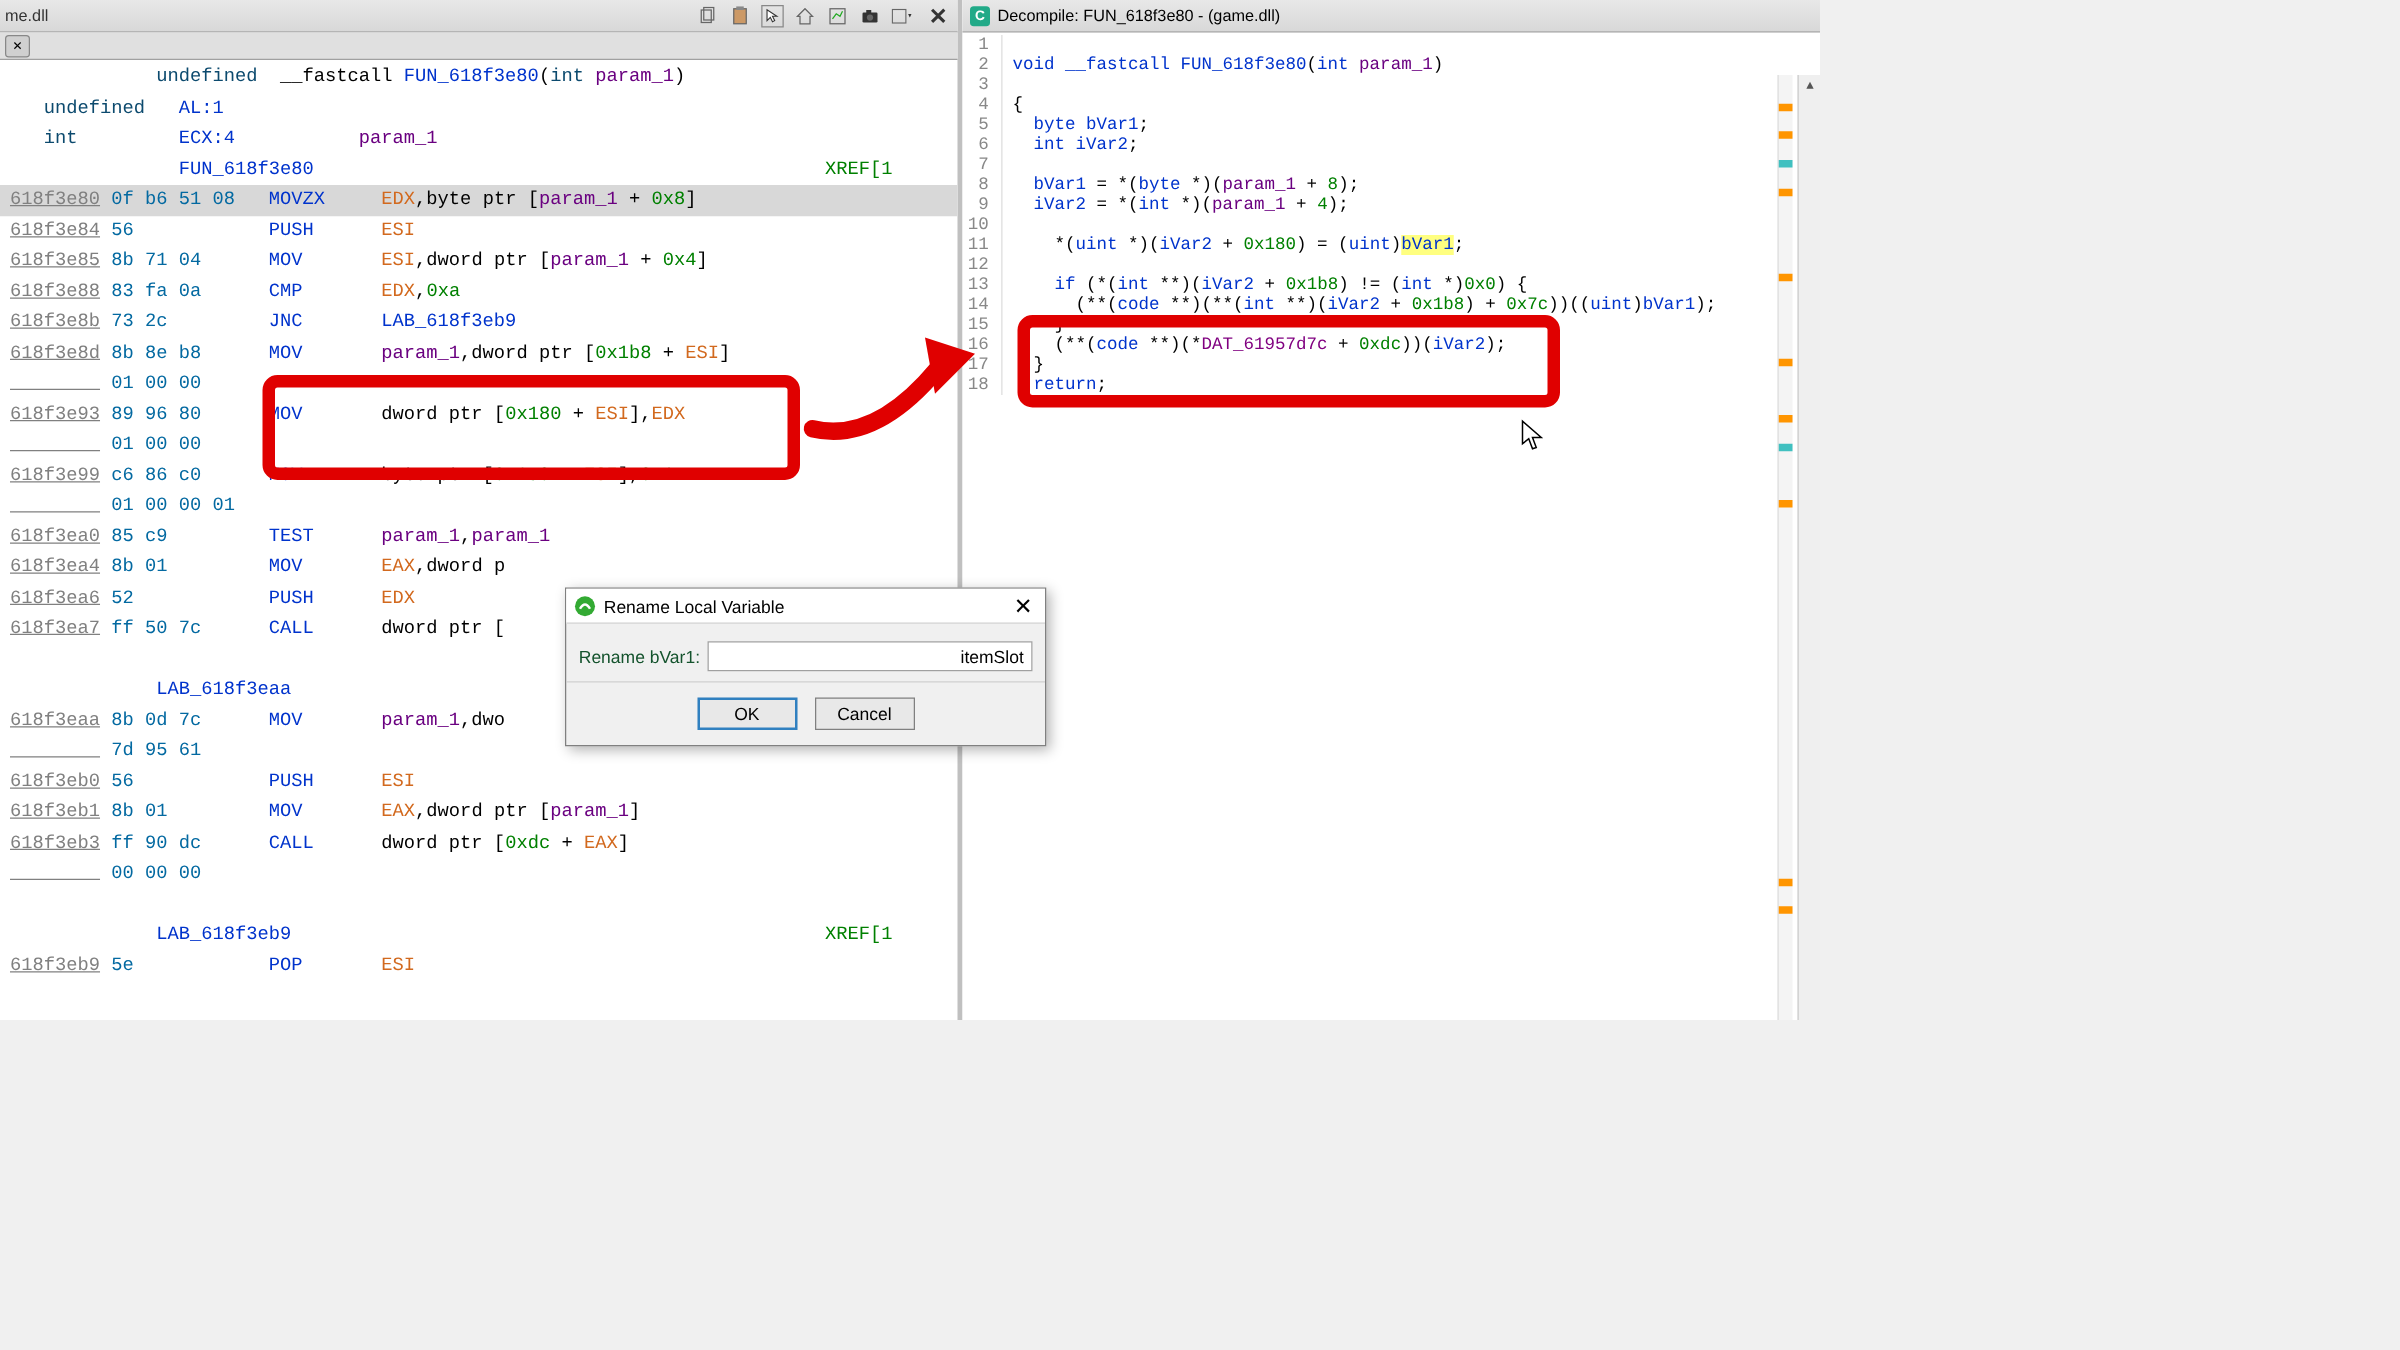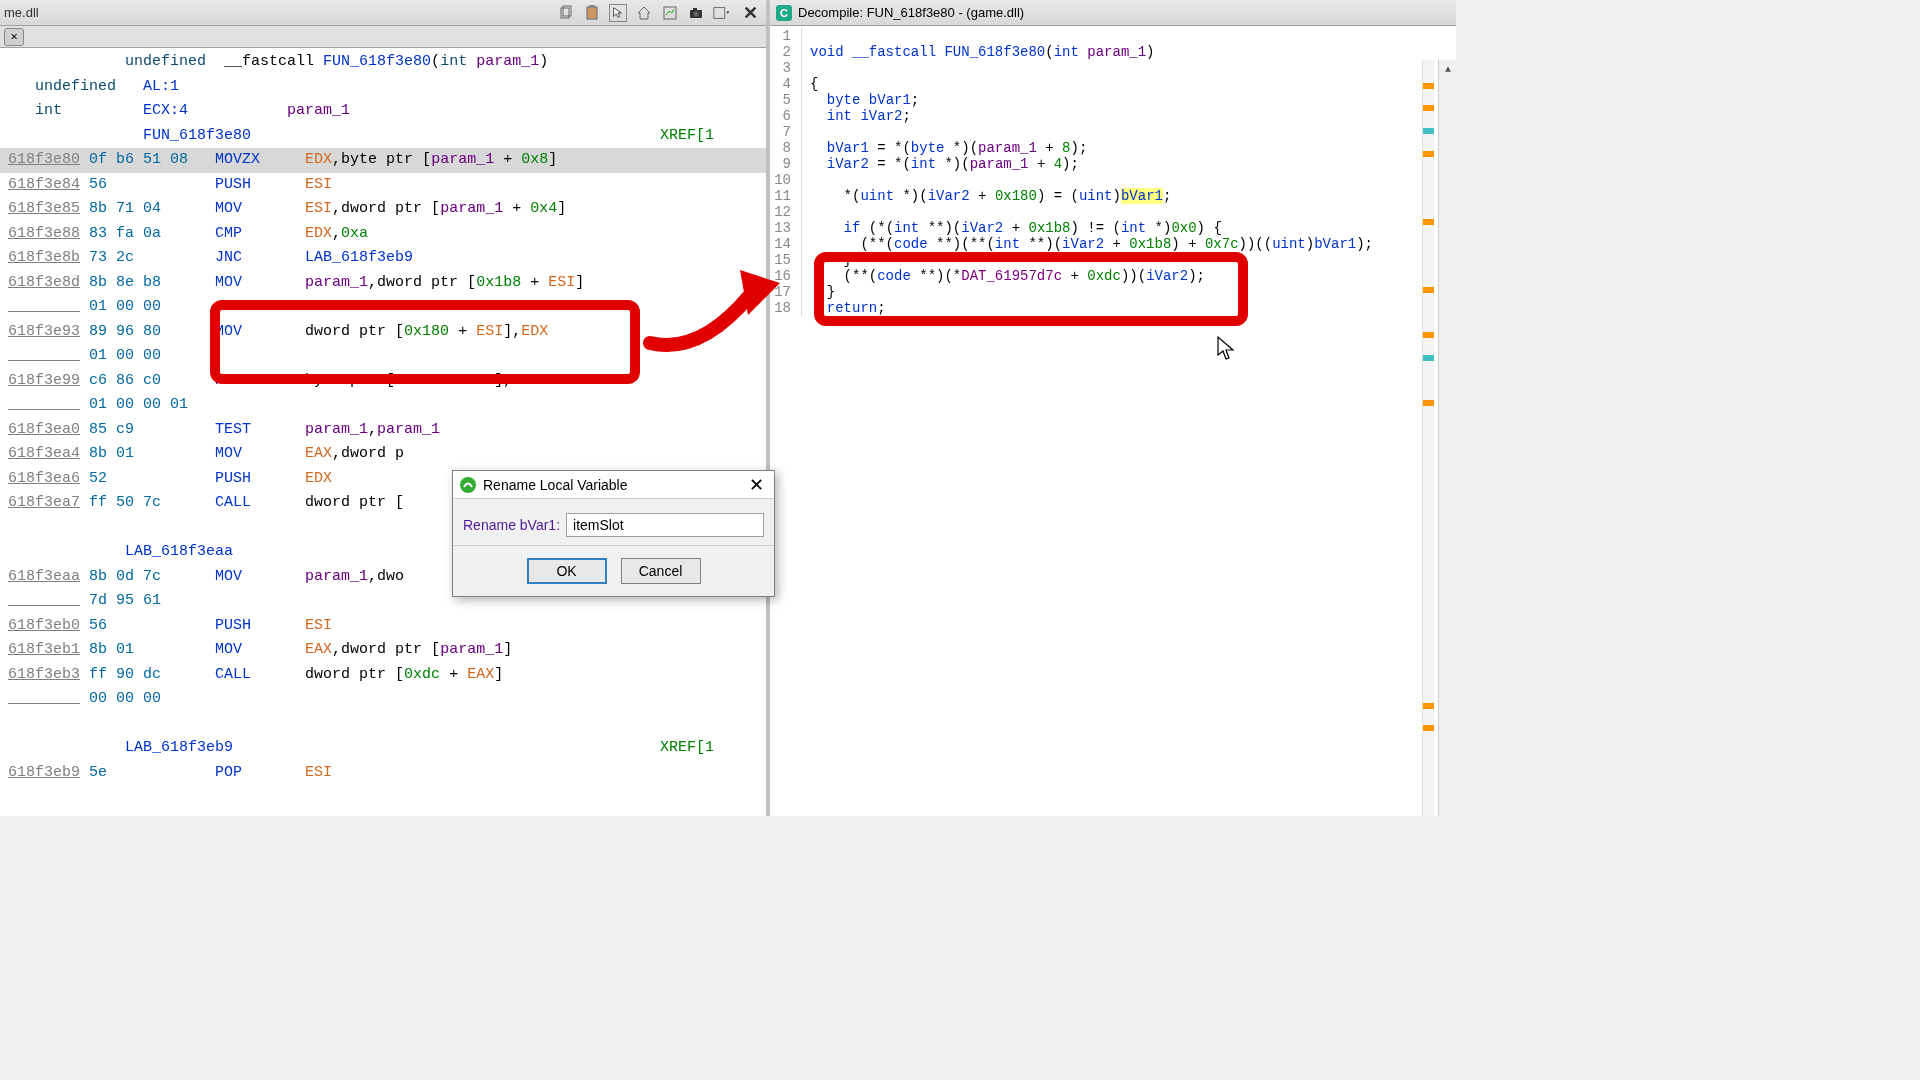--- a/index.html
+++ b/index.html
@@ -162,21 +162,21 @@
 }
 .annot-arrow {
   position: absolute;
   pointer-events: none;
   z-index: 51;
 }
 
 
 .modal {
   position: absolute;
-  width: 323px;
+  width: 385px;
   background: #f0f0f0;
   border: 1px solid #808080;
   box-shadow: 3px 3px 10px rgba(0,0,0,0.3);
   font-family: 'Segoe UI', Arial, sans-serif;
   z-index: 100;
 }
 .modal-title {
   height: 28px;
   background: #fff;
   border-bottom: 1px solid #d0d0d0;
@@ -197,29 +197,30 @@
 }
 .modal-body {
   padding: 14px 10px 8px 10px;
   display: flex;
   align-items: center;
   gap: 6px;
   border-bottom: 1px solid #d0d0d0;
 }
 .modal-body label {
   font-size: 14px;
-  color: #4c1d95;
+  color: #14532d;
 }
 .modal-body input {
   flex: 1;
   height: 24px;
   border: 1px solid #a0a0a0;
   padding: 2px 6px;
   font-size: 14px;
   font-family: 'Segoe UI', Arial, sans-serif;
+  text-align: right;
 }
 .modal-buttons {
   padding: 12px;
   display: flex;
   justify-content: center;
   gap: 14px;
 }
 .modal-buttons button {
   min-width: 80px;
   height: 26px;

